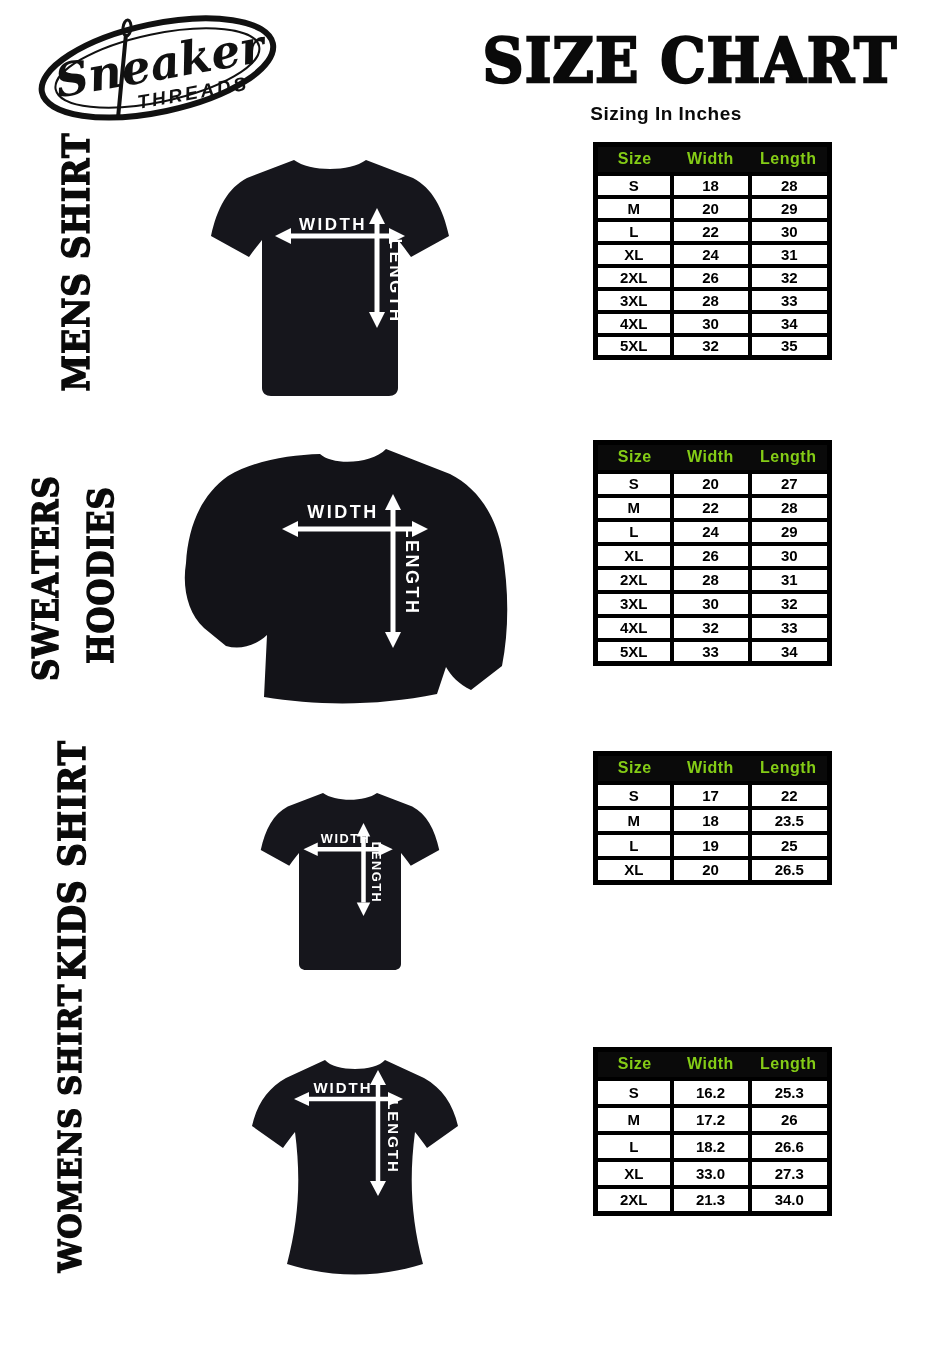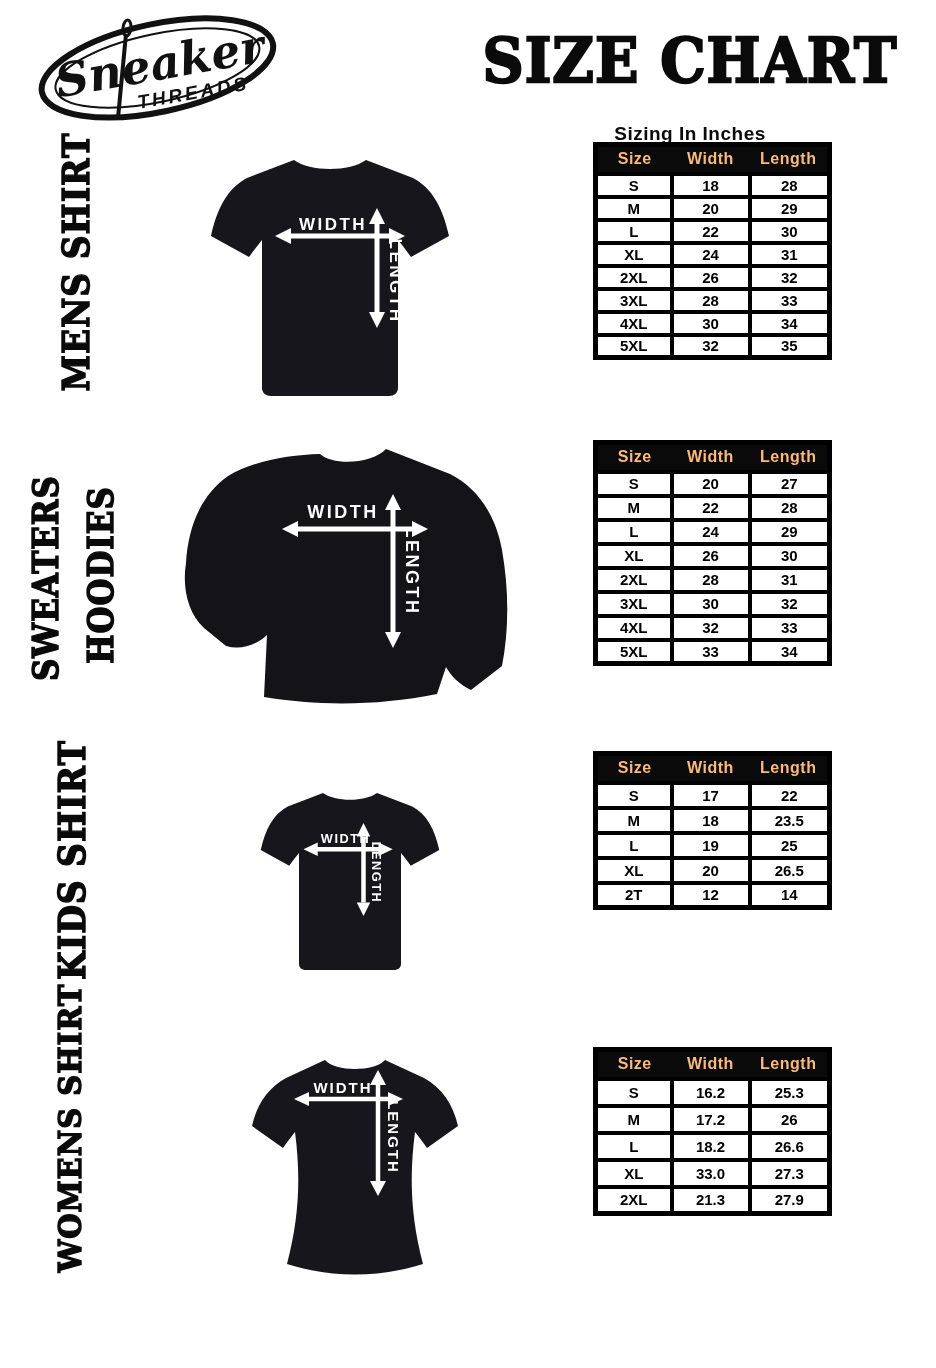--- a/index.html
+++ b/index.html
@@ -9,22 +9,22 @@
 
   
   .logo-wrap { position:absolute; left:28px; top:6px; width:258px; height:120px; }
   .main-title {
     position:absolute; left:468px; top:14px; width:444px; text-align:center;
     font-family:"DejaVu Serif", serif; font-weight:bold; font-size:57px; line-height:86px;
     color:#0a0a0a; letter-spacing:1px; -webkit-text-stroke:2.2px #0a0a0a;
     transform:scaleY(1.08); transform-origin:top center; white-space:nowrap;
   }
   .sub-title {
-    position:absolute; left:468px; top:103px; width:444px; text-align:center;
-    font-size:19px; font-weight:bold; color:#0a0a0a; letter-spacing:0.5px;margin-top:20px;
+    position:absolute; left:444px; top:103px; width:444px; text-align:center;
+    font-size:19px; font-weight:bold; color:#0a0a0a; letter-spacing:0.5px;
   }
 
   
   .vlabel {
     position:absolute; white-space:nowrap;
     font-family:"DejaVu Serif", serif; font-weight:bold; color:#0a0a0a;
     -webkit-text-stroke:1.3px #0a0a0a; letter-spacing:1px;
     transform:translate(-50%,-50%) rotate(-90deg) scaleY(1.12);
   }
   .vl-mens    { left:76px;  top:262px;  font-size:33px; }
@@ -47,21 +47,21 @@
   }
 
   
   .size-table {
     position:absolute; left:593px; width:234px;
     border-collapse:collapse; table-layout:fixed;
     border:5px solid #000; background:#ffffff;
     text-align:center;
   }
   .size-table th {
-    background:#0a0a0a; color:#fdba74; font-weight:bold;
+    background:#0a0a0a; color:#84cc16; font-weight:bold;
     font-size:16px; letter-spacing:0.5px; height:29px; border:0;
   }
   .size-table td {
     border:4px solid #000; background:#ffffff; color:#000;
     font-weight:bold; font-size:15px;
   }
   .t0 { top:142px;  } .t0 td { height:23px; }
   .t1 { top:440px;  } .t1 td { height:24px; }
   .t2 { top:751px;  } .t2 td { height:25px; }
   .t3 { top:1047px; } .t3 td { height:27px; }
@@ -309,25 +309,20 @@
         <tr>
           <td>L</td>
           <td>19</td>
           <td>25</td>
         </tr>
         <tr>
           <td>XL</td>
           <td>20</td>
           <td>26.5</td>
         </tr>
-        <tr>
-          <td>2T</td>
-          <td>12</td>
-          <td>14</td>
-        </tr>
       </tbody>
   </table>
 
   <table class="size-table t3">
     <colgroup>
         <col style="width:76px">
         <col style="width:78px">
         <col style="width:80px">
       </colgroup>
     <thead>
@@ -354,18 +349,18 @@
           <td>26.6</td>
         </tr>
         <tr>
           <td>XL</td>
           <td>33.0</td>
           <td>27.3</td>
         </tr>
         <tr>
           <td>2XL</td>
           <td>21.3</td>
-          <td>27.9</td>
+          <td>34.0</td>
         </tr>
       </tbody>
   </table>
 
 </div>
 
 </body></html>

